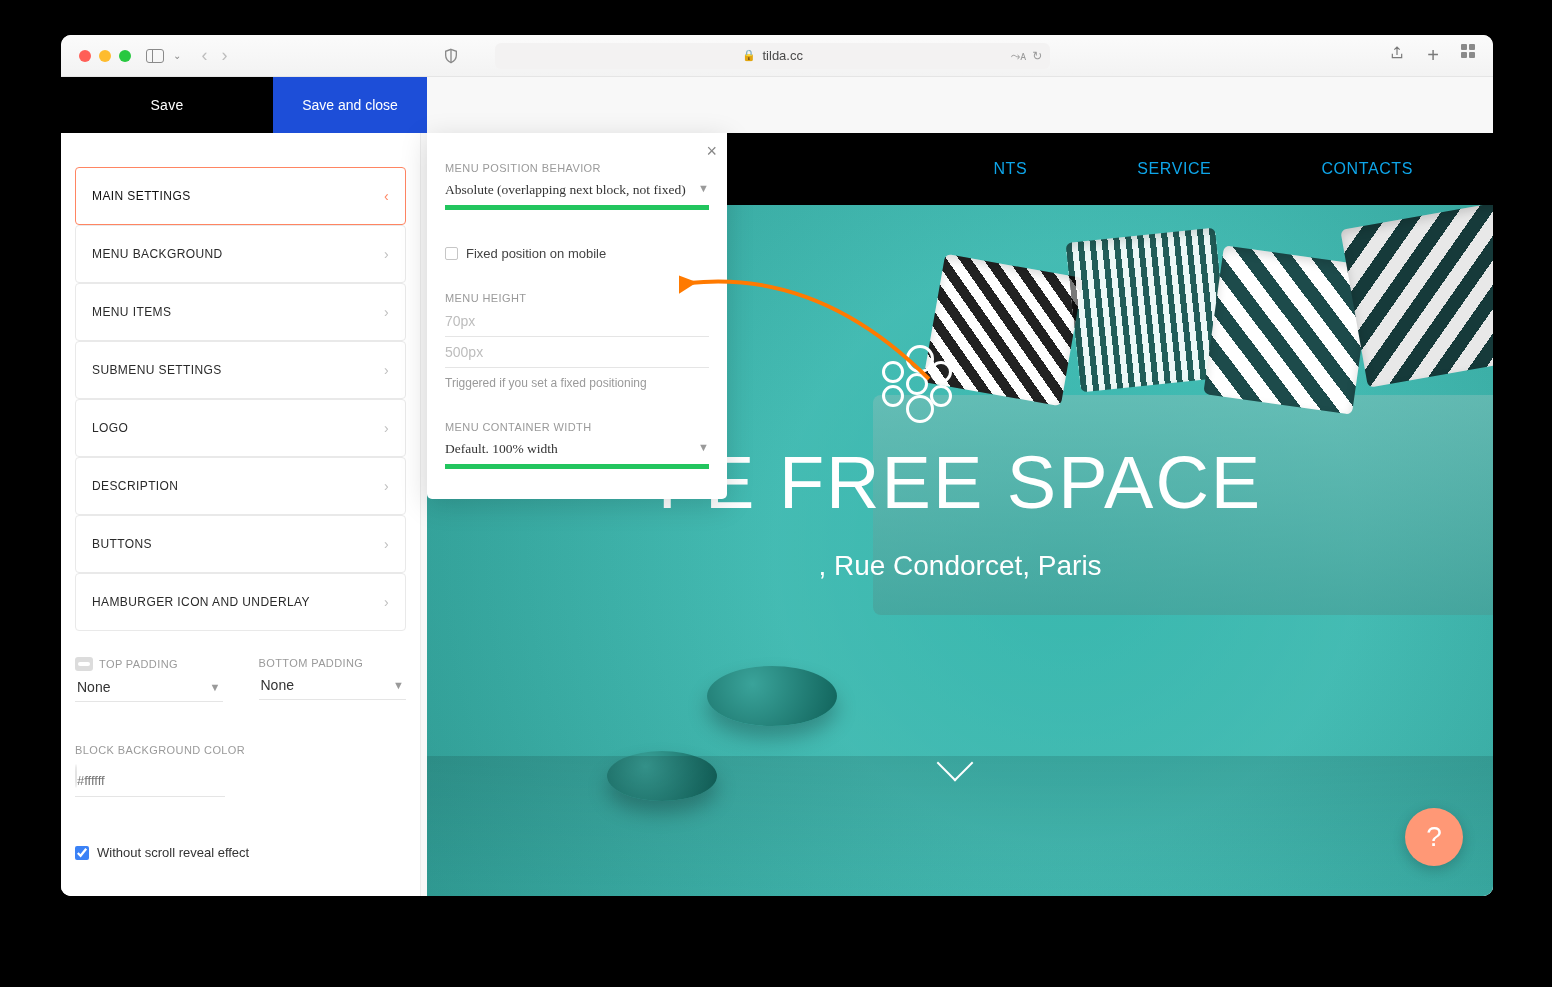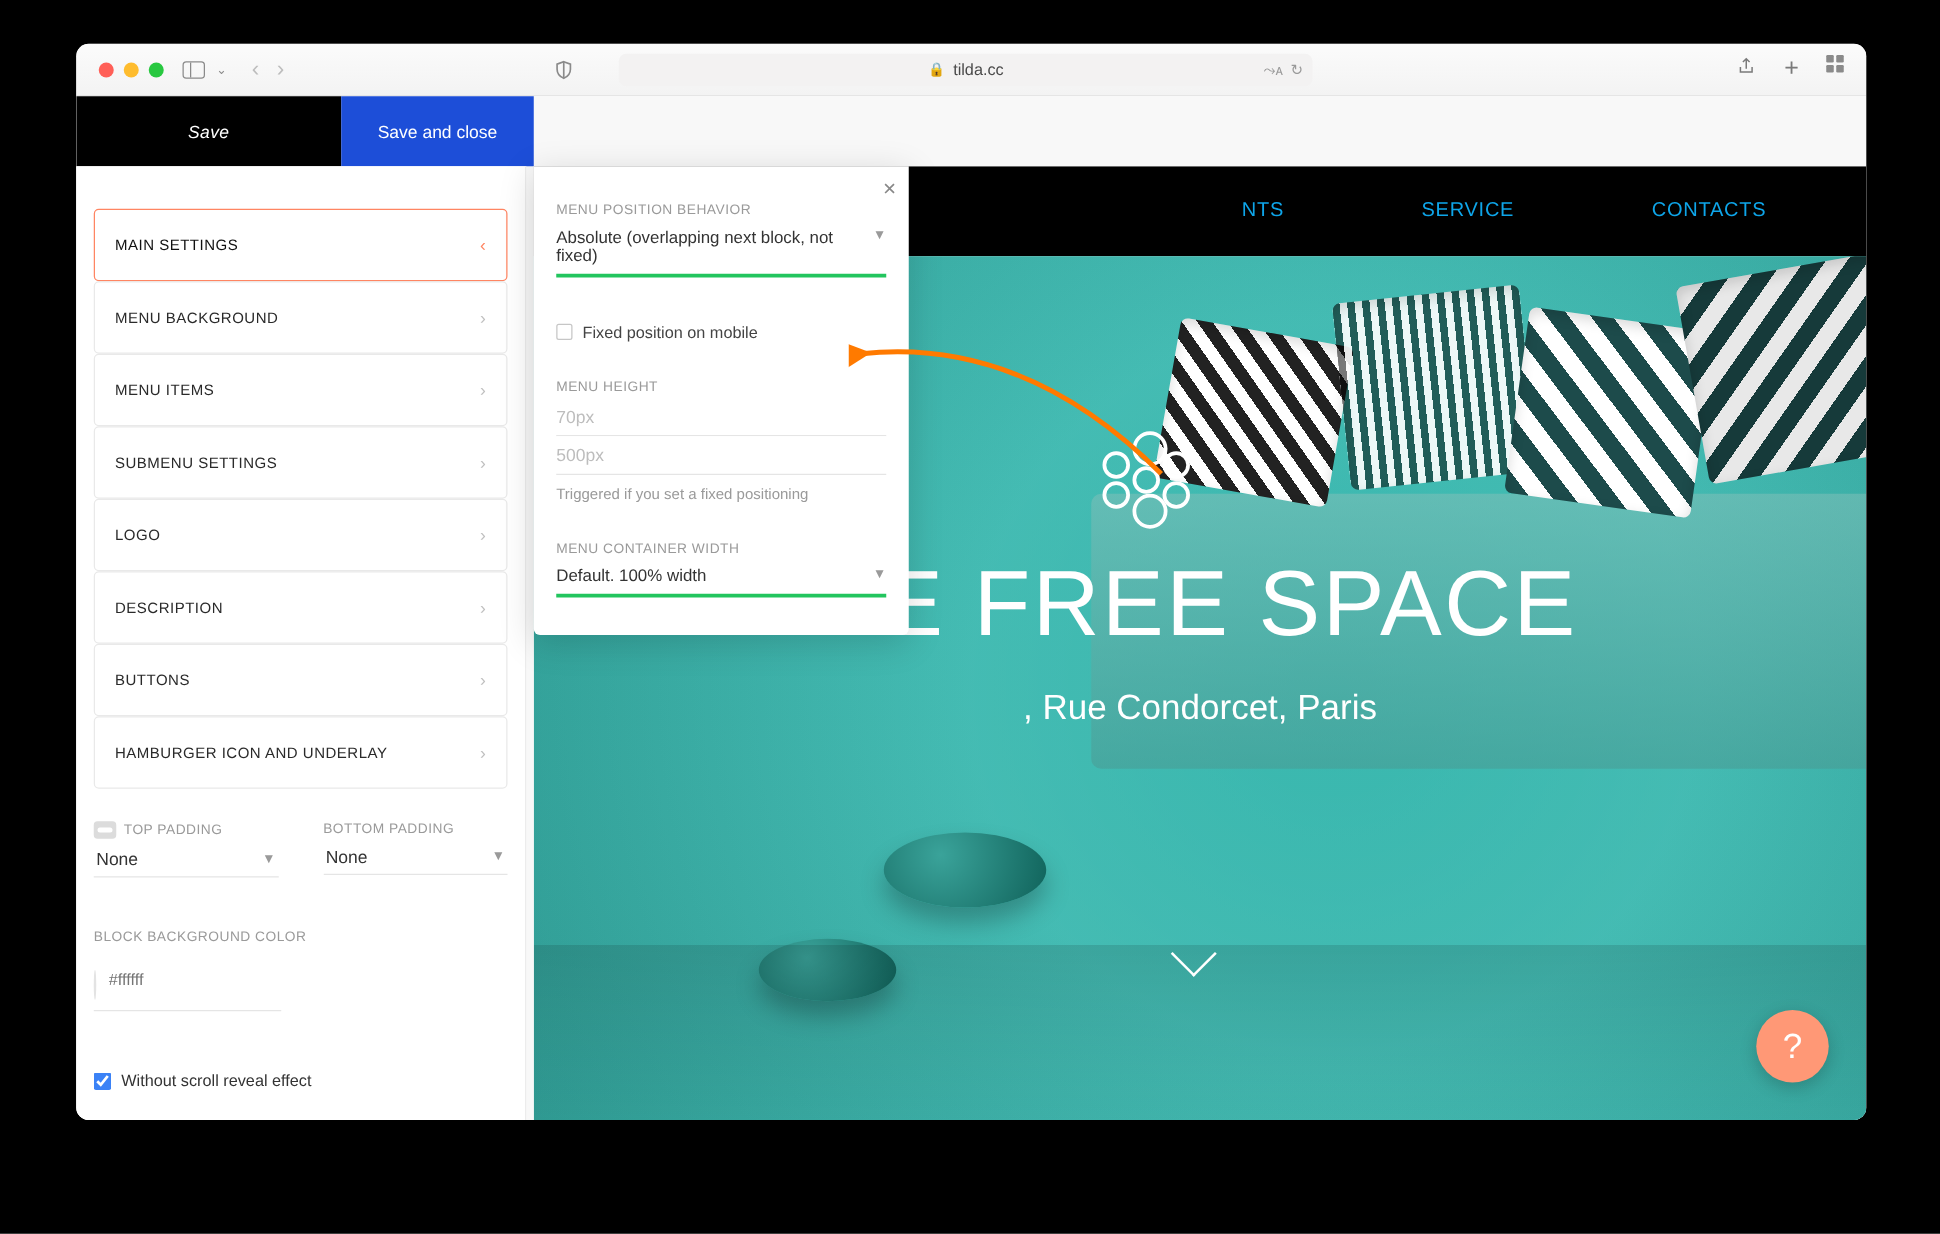--- a/index.html
+++ b/index.html
@@ -57,21 +57,21 @@
 }
 .url-bar .lock { font-size: 11px; color:#7a7a7a; }
 .url-bar .right-pills { position:absolute; right:8px; display:flex; align-items:center; gap:6px; color:#9a9a9a; font-size:12px;}
 .toolbar-right { margin-left:auto; display:flex; gap:22px; color:#7a7a7a; }
 .grid-icon { display:grid; grid-template-columns: repeat(2,6px); grid-template-rows: repeat(2,6px); gap:2px;}
 .grid-icon span{ background:#8a8a8a; border-radius:1px;}
 
 .content { position:relative; height: calc(100% - 42px); background:#f8f8f8; }
 
 .top-buttons { display:flex; height:56px; }
-.btn-save { width:212px; background:#000; color:#fff; display:flex; align-items:center; justify-content:center; font-size:14px; font-weight:300; letter-spacing:.3px; cursor:pointer;font-style:italic;}
+.btn-save { width:212px; background:#000; color:#fff; display:flex; align-items:center; justify-content:center; font-size:14px; font-weight:300; letter-spacing:.3px; cursor:pointer;}
 .btn-save-close { width:154px; background:#1d4ed8; color:#fff; display:flex; align-items:center; justify-content:center; font-size:14px; font-weight:300; cursor:pointer;}
 
 .left-panel {
   position:absolute; left:0; top:56px; width:360px; bottom:0;
   background:#fff; border-right:1px solid #ececec;
   padding: 34px 14px 20px 14px; overflow:auto;
 }
 .accordion-item {
   border:1px solid #e9e9e9; border-radius:4px; height:58px;
   display:flex; align-items:center; justify-content:space-between;
@@ -84,21 +84,21 @@
 
 .padding-row { display:flex; gap:36px; margin-top:26px; }
 .padding-col { flex:1; }
 .padding-label { font-size:11px; color:#9a9a9a; letter-spacing:.4px; display:flex; align-items:center; gap:6px;}
 .pad-icon { width:18px; height:14px; background:#dcdcdc; border-radius:3px; position:relative;}
 .pad-icon::after{ content:""; position:absolute; left:3px; right:3px; top:5px; height:4px; background:#fff; border-radius:2px;}
 .select-like { display:flex; align-items:center; justify-content:space-between; border-bottom:1px solid #e5e5e5; padding:8px 2px 6px 2px; font-size:14px; color:#333; cursor:pointer;}
 .select-like .tri { color:#9a9a9a; font-size:11px; }
 
 .block-bg-label { font-size:11px; color:#9a9a9a; letter-spacing:.4px; margin-top:42px;}
-.bg-color-row { display:flex; align-items:flex-start; gap:10px; margin-top:20px; border-bottom:1px solid #e5e5e5; padding-bottom:8px; width: 150px;}
+.bg-color-row { display:flex; align-items:flex-end; margin-top:8px; border-bottom:1px solid #e5e5e5; padding-bottom:8px; width: 150px;}
 .checker-swatch {
   width:24px; height:24px; border-radius:50%;
   background-image:
     linear-gradient(45deg,#dcdcdc 25%,transparent 25%),
     linear-gradient(-45deg,#dcdcdc 25%,transparent 25%),
     linear-gradient(45deg,transparent 75%,#dcdcdc 75%),
     linear-gradient(-45deg,transparent 75%,#dcdcdc 75%);
   background-size:10px 10px;
   background-position:0 0,0 5px,5px -5px,-5px 0;
   border:1px solid #e3e3e3;
@@ -111,21 +111,21 @@
 .popover {
   position:absolute; left:366px; top:56px; width:300px;
   background:#fff; border-radius:0 0 5px 5px;
   box-shadow: 0 6px 28px rgba(0,0,0,.15);
   padding: 28px 18px 30px 18px;
   z-index:50;
 }
 .popover .close-x { position:absolute; right:10px; top:8px; color:#888; font-size:18px; cursor:pointer;}
 .pop-label { font-size:11px; color:#9a9a9a; letter-spacing:.4px; margin-top:0; line-height:1.3;}
 .pop-label.mt { margin-top:30px; }
-.pop-select { display:flex; align-items:flex-start; justify-content:space-between; border-bottom:3px solid #22c55e; padding:7px 0 7px 0; font-size:13.5px; color:#333; cursor:pointer;}
+.pop-select { display:flex; align-items:flex-start; justify-content:space-between; border-bottom:5px solid #22c55e; padding:7px 0 7px 0; font-size:13.5px; color:#333; cursor:pointer;font-family:Liberation Serif, serif;}
 .pop-select .tri { color:#9a9a9a; font-size:11px;}
 .pop-input { width:100%; border:none; border-bottom:1px solid #e5e5e5; padding:7px 0; font-size:14px; color:#bdbdbd; outline:none;}
 .pop-input::placeholder{ color:#bdbdbd; }
 .helper-text { font-size:12px; color:#9a9a9a; margin-top:8px;}
 .pop-check { display:flex; align-items:center; gap:8px; margin-top:36px; font-size:13px; color:#444;}
 .pop-check .box { width:13px; height:13px; border:1px solid #c6c6c6; border-radius:2px;}
 
 .preview {
   position:absolute; left:366px; right:0; top:56px; bottom:0;
   overflow:hidden;

